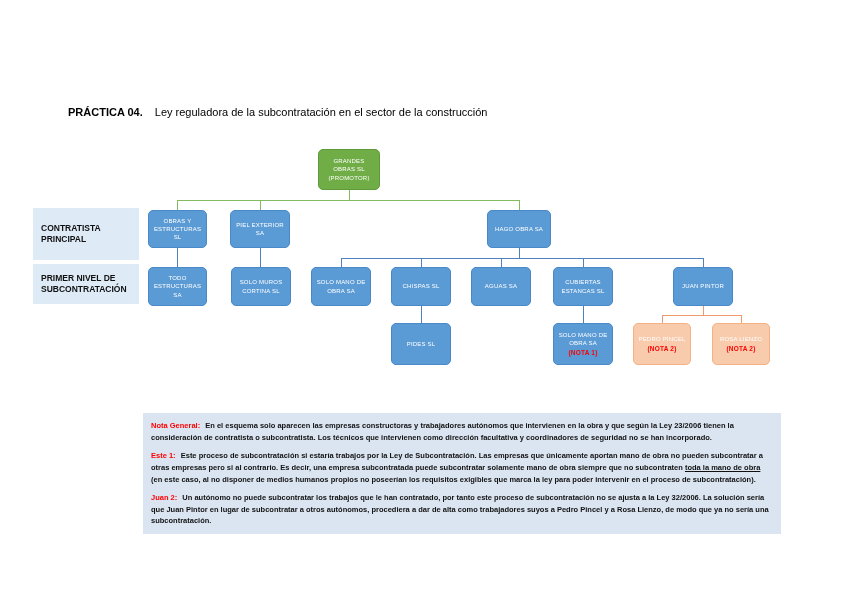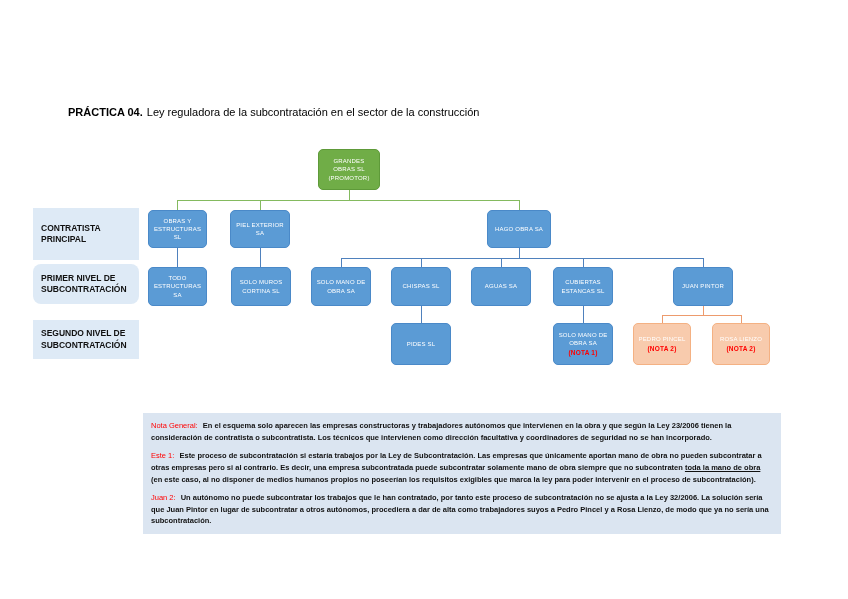--- a/index.html
+++ b/index.html
@@ -1,19 +1,19 @@
 <!DOCTYPE html>
 <html><head>
 <meta charset="utf-8">
 <style>
   html,body{margin:0;padding:0;background:#ffffff;}
   .page{position:relative;width:848px;height:599px;background:#ffffff;overflow:hidden;
         font-family:"Liberation Sans","DejaVu Sans",sans-serif;}
   .title{position:absolute;left:68px;top:106px;font-size:11px;color:#000;}
-  .title .tprefix{font-weight:700;margin-right:4px;}
+  .title .tprefix{font-weight:700;margin-right:12px;}
   .title .trest{font-weight:400;}
 
   
   .node{position:absolute;border-radius:5px;display:flex;flex-direction:column;
         align-items:center;justify-content:center;text-align:center;
         color:#ffffff;font-size:6px;line-height:1.35;padding:2px;box-sizing:border-box;
         letter-spacing:.2px;}
   .node.blue{background:#5b9bd5;border:1px solid #4a89c8;}
   .node.green{background:#70ad47;border:1px solid #5e9a39;padding:3px 6px;}
   .node.orange{background:#f8cbad;border:1px solid #f4b183;}
@@ -31,35 +31,34 @@
   .cn.g{background:#84ba5f;}
   .cn.b{background:#4f81bd;}
   .cn.o{background:#ed9b6d;}
 
   
   .notes{position:absolute;left:143px;top:413px;width:638px;background:#dbe5f1;
          box-sizing:border-box;padding:7px 8px;font-size:7.5px;font-weight:700;
          color:#111;line-height:1.55;}
   .notes p{margin:0 0 7px 0;}
   .notes p:last-child{margin-bottom:0;}
-  .note-label{color:#ff0000;font-weight:400;margin-right:3px;}
+  .note-label{color:#ff0000;font-weight:700;margin-right:3px;}
   .uline{text-decoration:underline;margin-top:24px;}
 </style>
 </head>
 <body>
 
 <div class="page">
 
   <div class="title">
     <span class="tprefix">PRÁCTICA 04.</span><span class="trest">Ley reguladora de la subcontratación en el sector de la construcción</span>
   </div>
 
   <div class="rowlabel" style="top:208px;height:52px;">CONTRATISTA PRINCIPAL</div>
-  <div class="rowlabel" style="top:264px;height:40px;border-radius:8px;">PRIMER NIVEL DE SUBCONTRATACIÓN</div>
-  <div class="rowlabel" style="top:320px;height:39px;">SEGUNDO NIVEL DE SUBCONTRATACIÓN</div>
+  <div class="rowlabel" style="top:264px;height:40px;">PRIMER NIVEL DE SUBCONTRATACIÓN</div>
 
   <div class="cn v g" style="left:349px;top:190px;height:10px;"></div>
   <div class="cn h g" style="left:177px;top:200px;width:343px;"></div>
   <div class="cn v g" style="left:177px;top:200px;height:10px;"></div>
   <div class="cn v g" style="left:260px;top:200px;height:10px;"></div>
   <div class="cn v g" style="left:519px;top:200px;height:10px;"></div>
 
   <div class="cn v b" style="left:177px;top:248px;height:19px;"></div>
   <div class="cn v b" style="left:260px;top:248px;height:19px;"></div>
   <div class="cn v b" style="left:519px;top:248px;height:10px;"></div>

